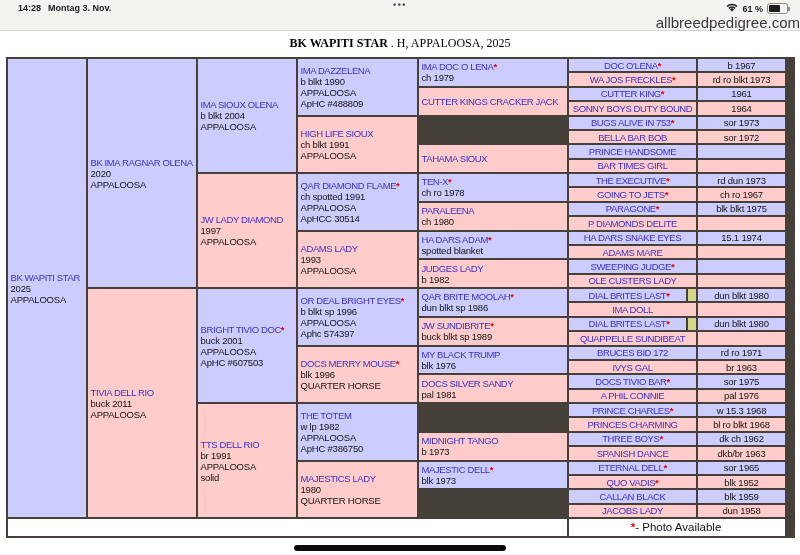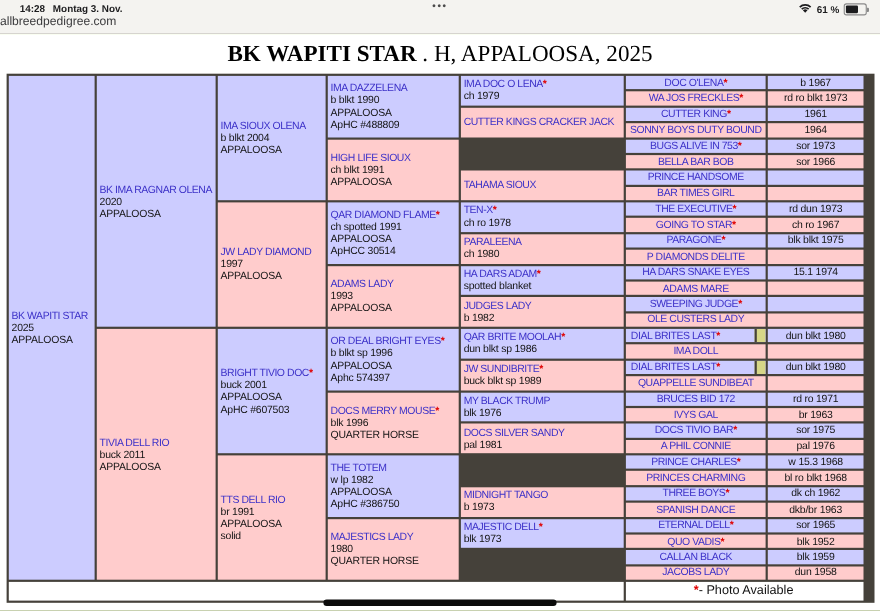--- a/index.html
+++ b/index.html
@@ -1,52 +1,52 @@
 <!DOCTYPE html>
 <html><head>
 <meta charset="utf-8">
 <style>
   html,body{margin:0;padding:0;background:#e9e8e5;}
-  .screen{position:relative;width:800px;height:555px;margin:0 auto;background:#bef264;
+  .screen{position:relative;width:800px;height:555px;margin:0 auto;background:#0f766e;
           font-family:"Liberation Sans",sans-serif;overflow:hidden;}
   
   .chrome{position:absolute;top:0;left:0;right:0;height:30px;background:#f4f3f0;
           border-bottom:1px solid #d6d4cf;}
   .sb-left{position:absolute;top:3px;left:18px;font-size:9px;font-weight:700;color:#1c1c1e;}
   .sb-date{font-weight:600;margin-left:7px;}
   .sb-dots{position:absolute;top:0px;left:0;right:0;text-align:center;font-size:9px;
            letter-spacing:1.5px;color:#4a4a4a;font-weight:700;}
   .sb-right{position:absolute;top:3px;right:12px;display:flex;align-items:center;gap:4px;
             font-size:9px;font-weight:600;color:#1c1c1e;}
   .batt{position:relative;width:19px;height:9px;border:1px solid #8a8a8a;border-radius:2.5px;}
   .batt-fill{position:absolute;top:1px;left:1px;bottom:1px;width:60%;background:#1c1c1e;border-radius:1px;}
   .batt-nub{position:absolute;right:-3px;top:2.5px;width:2px;height:4px;background:#8a8a8a;
             border-radius:0 1px 1px 0;}
-  .url{position:absolute;top:14px;left:0;right:0;text-align:left;font-size:11px;color:#3a3a3c;}
+  .url{position:absolute;top:14px;left:0;right:0;text-align:right;font-size:15px;color:#3a3a3c;}
   
   .page{position:absolute;top:31px;left:0;right:0;bottom:0;background:#ffffff;}
   .title{text-align:center;padding:5px 0 6px;font-family:"Liberation Serif",serif;
-         font-size:21px;color:#000;}
+         font-size:12px;color:#000;}
   .title b{font-weight:700;}
   
   .ped{width:789px;height:481px;margin:0 auto;background:#45413a;border:0;padding:2px;
        box-sizing:border-box;display:grid;
        grid-template-columns:78px 108px 98px 119px 148px 127px 87px;
        grid-template-rows:repeat(32,1fr) 17px;gap:2px;font-size:9.5px;line-height:11px;}
   .cell{display:flex;flex-direction:column;justify-content:center;
         padding:1px 2px 1px 3px;overflow:hidden;}
   .leaf{flex-direction:row;align-items:center;}
   .c-lav{background:#ccccff;}
   .c-pink{background:#ffcccc;}
   .c-white{background:#ffffff;}
   .nm{color:#3c31c8;letter-spacing:-0.4px;white-space:nowrap;}
   .dt{color:#141414;letter-spacing:-0.2px;white-space:nowrap;}
   .star{color:#e00000;font-weight:700;}
   .mk{padding:0;}
-  .mk .nm{flex:1;padding-left:5px;}
+  .mk .nm{flex:1;padding-left:20px;}
   .dup{width:8px;align-self:stretch;background:#d6d687;border-left:2px solid #45413a;}
   .legendcell{justify-content:center;align-items:flex-end;flex-direction:row;
               font-size:11.5px;color:#111;padding-right:4px;align-items:center;}
   
   .homebar{position:absolute;bottom:4px;left:50%;transform:translateX(-50%);
            width:212px;height:6px;border-radius:3px;background:#0b0b0b;}
 </style>
 </head>
 <body>
 
@@ -236,21 +236,21 @@
       <div class="cell leaf c-lav" style="grid-column:6;grid-row:7">
           <span class="nm"><span>PRINCE HANDSOME</span><span class="star"></span></span>
         </div>
       <div class="cell leaf c-pink" style="grid-column:6;grid-row:8">
           <span class="nm"><span>BAR TIMES GIRL</span><span class="star"></span></span>
         </div>
       <div class="cell leaf c-lav" style="grid-column:6;grid-row:9">
           <span class="nm"><span>THE EXECUTIVE</span><span class="star">*</span></span>
         </div>
       <div class="cell leaf c-pink" style="grid-column:6;grid-row:10">
-          <span class="nm"><span>GOING TO STAR</span><span class="star">*</span></span>
+          <span class="nm"><span>GOING TO JETS</span><span class="star">*</span></span>
         </div>
       <div class="cell leaf c-lav" style="grid-column:6;grid-row:11">
           <span class="nm"><span>PARAGONE</span><span class="star">*</span></span>
         </div>
       <div class="cell leaf c-pink" style="grid-column:6;grid-row:12">
           <span class="nm"><span>P DIAMONDS DELITE</span><span class="star"></span></span>
         </div>
       <div class="cell leaf c-lav" style="grid-column:6;grid-row:13">
           <span class="nm"><span>HA DARS SNAKE EYES</span><span class="star"></span></span>
         </div>
@@ -323,21 +323,21 @@
       <div class="cell leaf c-lav" style="grid-column:7;grid-row:3">
           <span class="dt">1961</span>
         </div>
       <div class="cell leaf c-pink" style="grid-column:7;grid-row:4">
           <span class="dt">1964</span>
         </div>
       <div class="cell leaf c-lav" style="grid-column:7;grid-row:5">
           <span class="dt">sor 1973</span>
         </div>
       <div class="cell leaf c-pink" style="grid-column:7;grid-row:6">
-          <span class="dt">sor 1966</span>
+          <span class="dt">sor 1972</span>
         </div>
       <div class="cell leaf c-lav" style="grid-column:7;grid-row:7">
           <span class="dt"></span>
         </div>
       <div class="cell leaf c-pink" style="grid-column:7;grid-row:8">
           <span class="dt"></span>
         </div>
       <div class="cell leaf c-lav" style="grid-column:7;grid-row:9">
           <span class="dt">rd dun 1973</span>
         </div>

